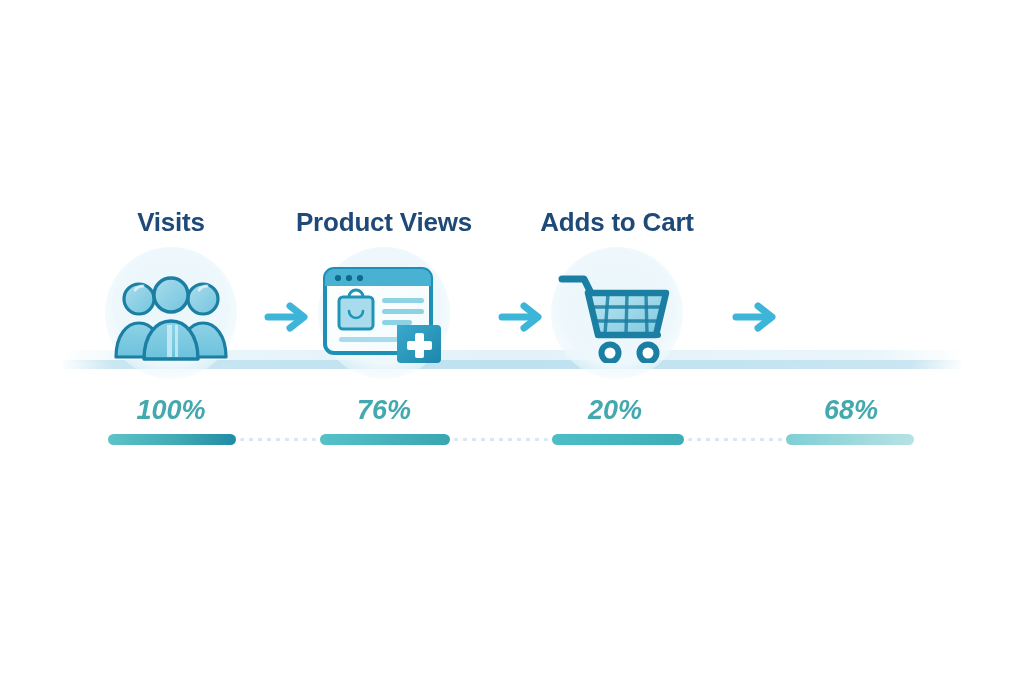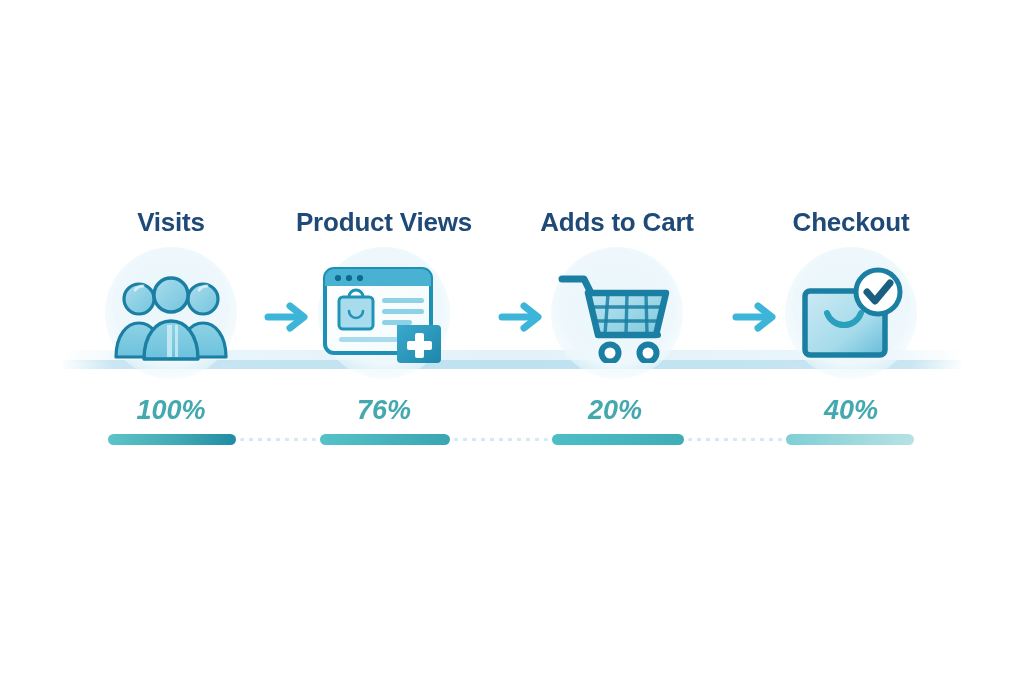--- a/index.html
+++ b/index.html
@@ -273,42 +273,20 @@
           <rect x="63" y="57" width="30" height="5" rx="2.5" fill="#8ed2e6"></rect>
           <rect x="20" y="74" width="66" height="5" rx="2.5" fill="#a8dcec"></rect>
 
           <path d="M78 62 h40 a4 4 0 0 1 4 4 v30 a4 4 0 0 1 -4 4 h-36 a4 4 0 0 1 -4 -4 Z" fill="url(#badgeFill)"></path>
           <rect x="96" y="70" width="9" height="25" rx="2" fill="#ffffff"></rect>
           <rect x="88" y="78" width="25" height="9" rx="2" fill="#ffffff"></rect>
         </svg>
       </div>
     </div>
 
-    <div class="stage stage-3">
-      <div class="stage-label">Checkout</div>
-      <div class="icon-zone">
-        <div class="icon-halo"></div>
-        <svg class="icon-art" width="112" height="96" viewBox="0 0 112 96">
-          <defs>
-            <linearGradient id="bagFill" x1="0" y1="0" x2="1" y2="1">
-              <stop offset="0%" stop-color="#cdeaf4"></stop>
-              <stop offset="62%" stop-color="#a5dbeb"></stop>
-              <stop offset="100%" stop-color="#67bcd8"></stop>
-            </linearGradient>
-          </defs>
-
-          <rect x="10" y="24" width="80" height="64" rx="5" fill="url(#bagFill)" stroke="#1a7fa3" stroke-width="5.5"></rect>
-
-          <path d="M32 46 a18 18 0 0 0 34 0" fill="none" stroke="#2aa0bd" stroke-width="6" stroke-linecap="round"></path>
-
-          <circle cx="83" cy="25" r="22" fill="#ffffff" stroke="#1a7fa3" stroke-width="5"></circle>
-          <path d="M72 25 L80 34 L95 16" fill="none" stroke="#1a5f80" stroke-width="7" stroke-linecap="round" stroke-linejoin="round"></path>
-        </svg>
-      </div>
-    </div>
 
     <div class="arrow arrow-0">
       <svg width="48" height="44" viewBox="0 0 48 44">
         <path d="M4 22 H33" stroke="#3cb5d8" stroke-width="7" stroke-linecap="round"></path>
         <path d="M26 11 L40 22 L26 33" fill="none" stroke="#3cb5d8" stroke-width="7" stroke-linecap="round" stroke-linejoin="round"></path>
       </svg>
     </div>
     <div class="arrow arrow-1">
       <svg width="48" height="44" viewBox="0 0 48 44">
         <path d="M4 22 H33" stroke="#3cb5d8" stroke-width="7" stroke-linecap="round"></path>
@@ -320,21 +298,21 @@
         <path d="M4 22 H33" stroke="#3cb5d8" stroke-width="7" stroke-linecap="round"></path>
         <path d="M26 11 L40 22 L26 33" fill="none" stroke="#3cb5d8" stroke-width="7" stroke-linecap="round" stroke-linejoin="round"></path>
       </svg>
     </div>
   </div>
 
   <div class="pct-row">
     <div class="pct pct-0">100%</div>
     <div class="pct pct-1">76%</div>
     <div class="pct pct-2">20%</div>
-    <div class="pct pct-3">40%</div>
+    <div class="pct pct-3">68%</div>
   </div>
 
   <div class="bars">
     <div class="dots dots-0"></div>
     <div class="dots dots-1"></div>
     <div class="dots dots-2"></div>
     <div class="bar bar-0"></div>
     <div class="bar bar-1"></div>
     <div class="bar bar-2"></div>
     <div class="bar bar-3"></div>

